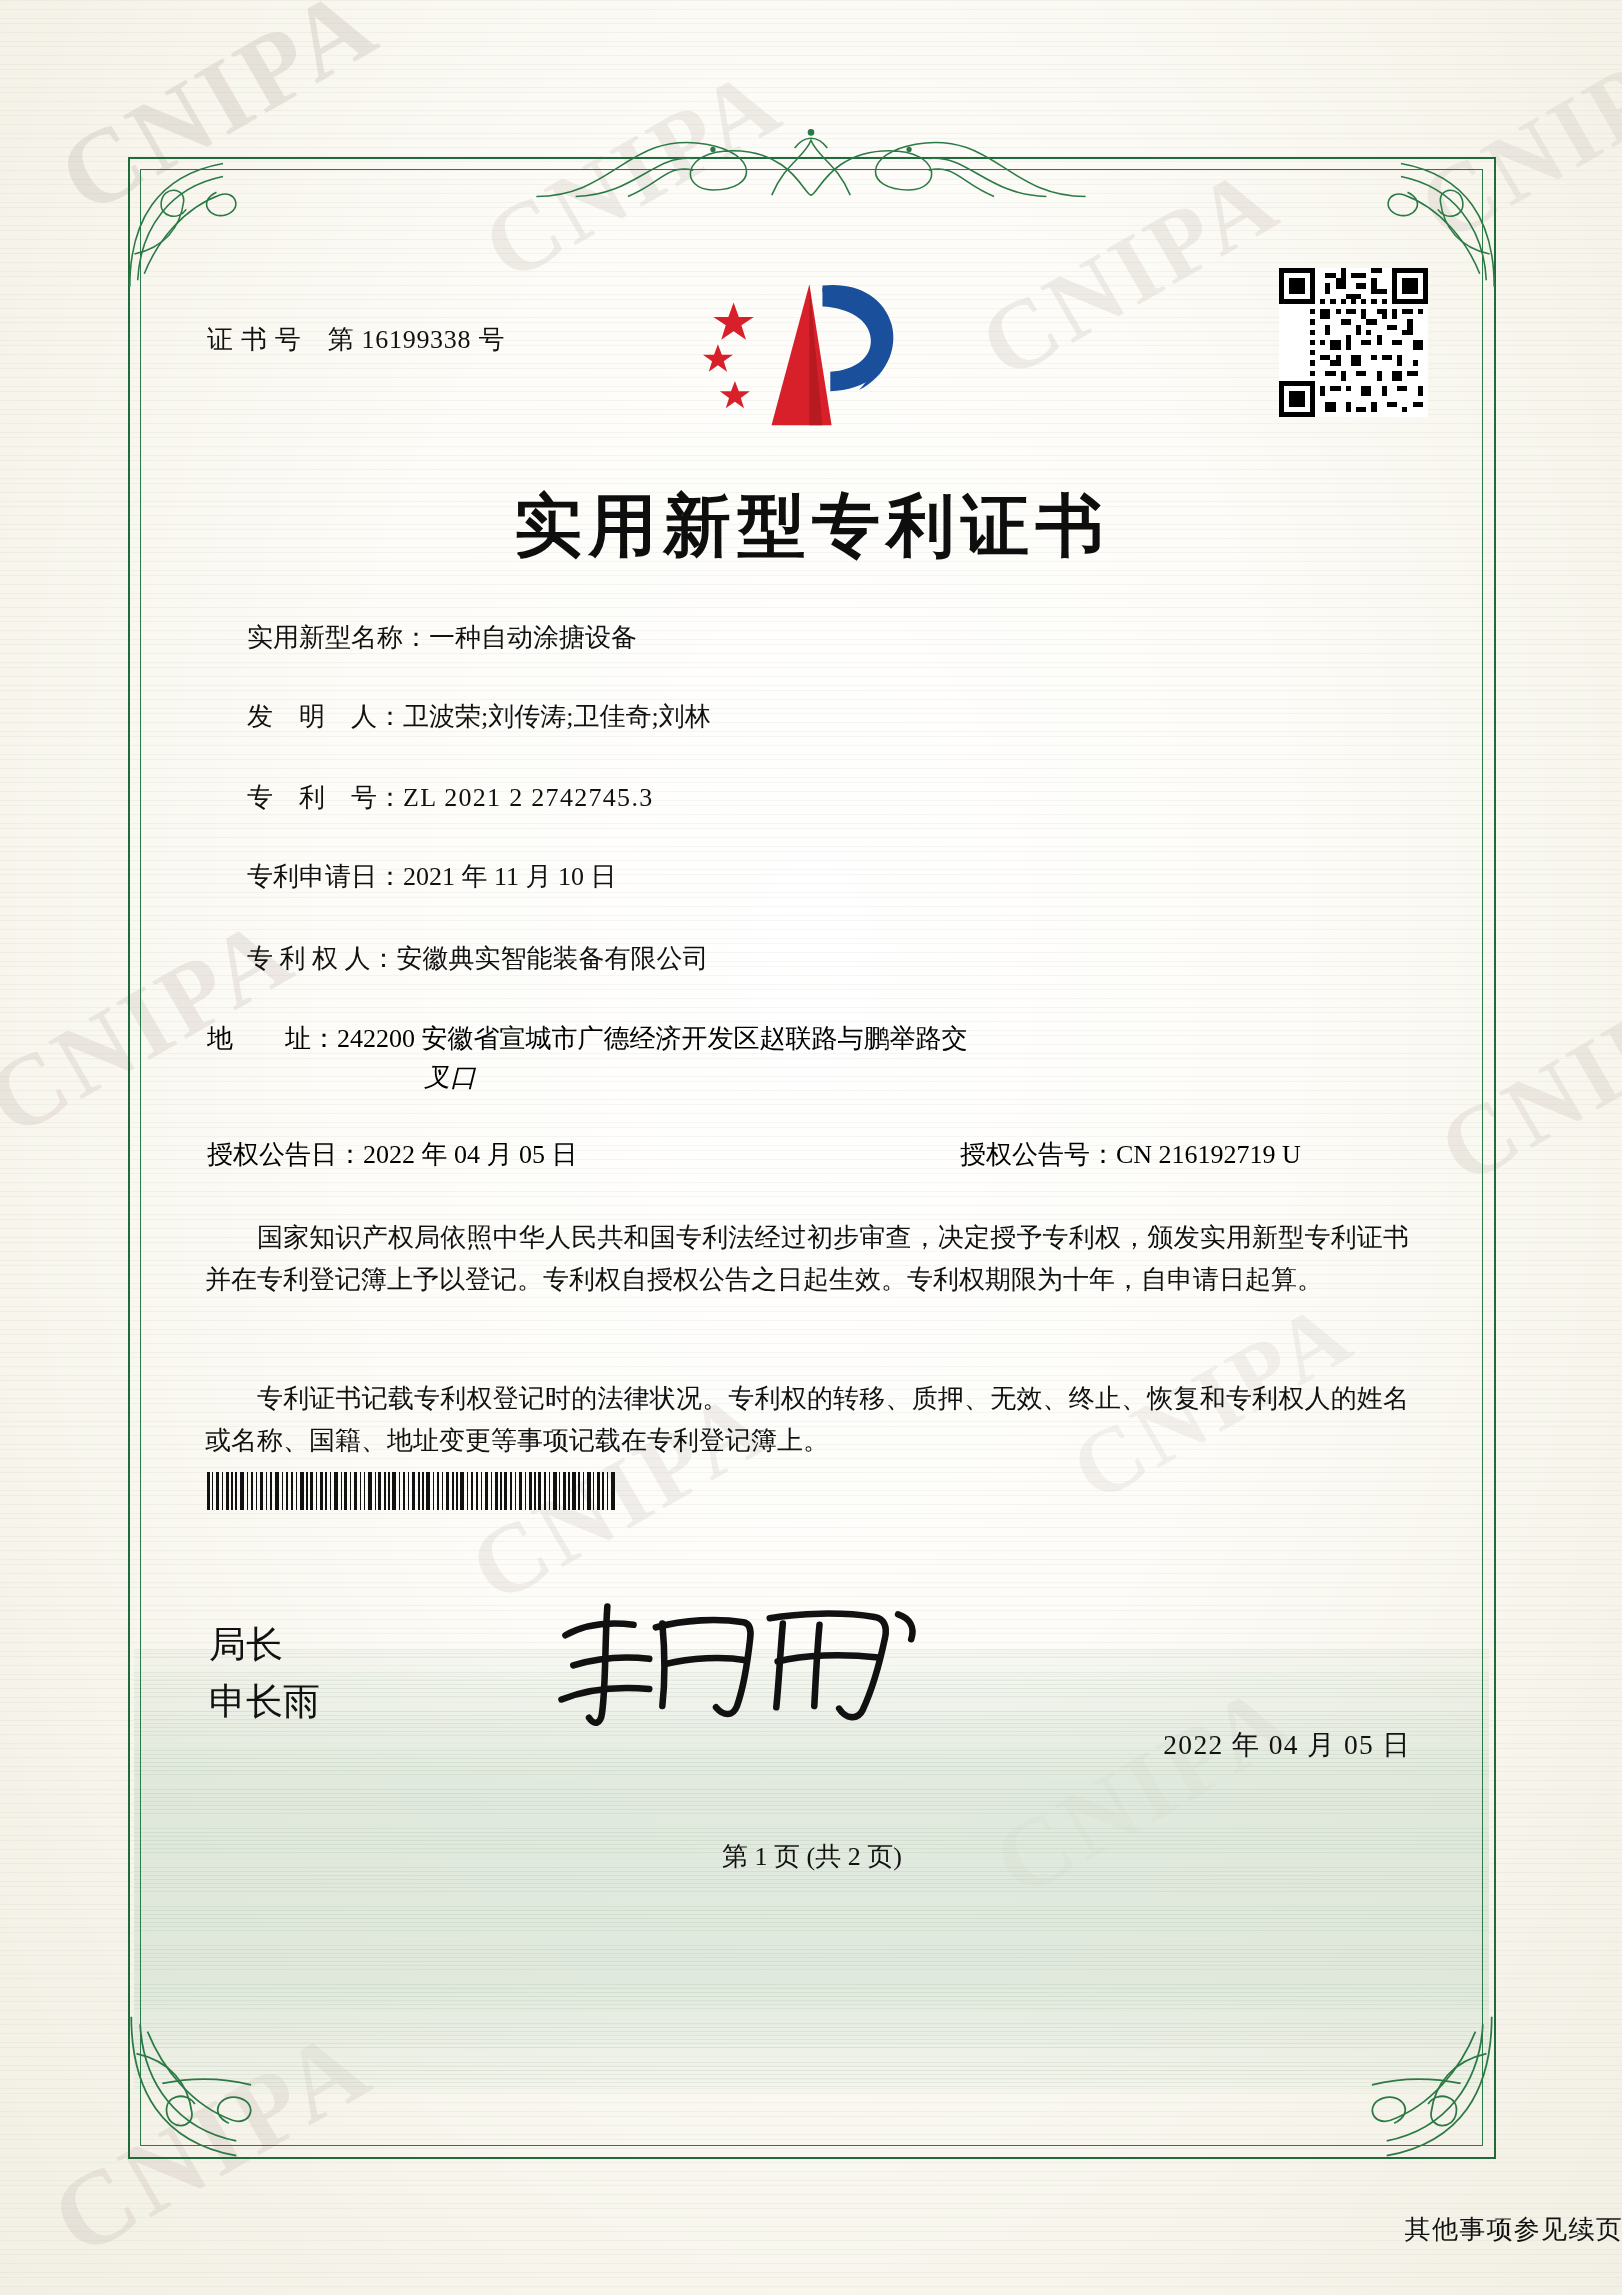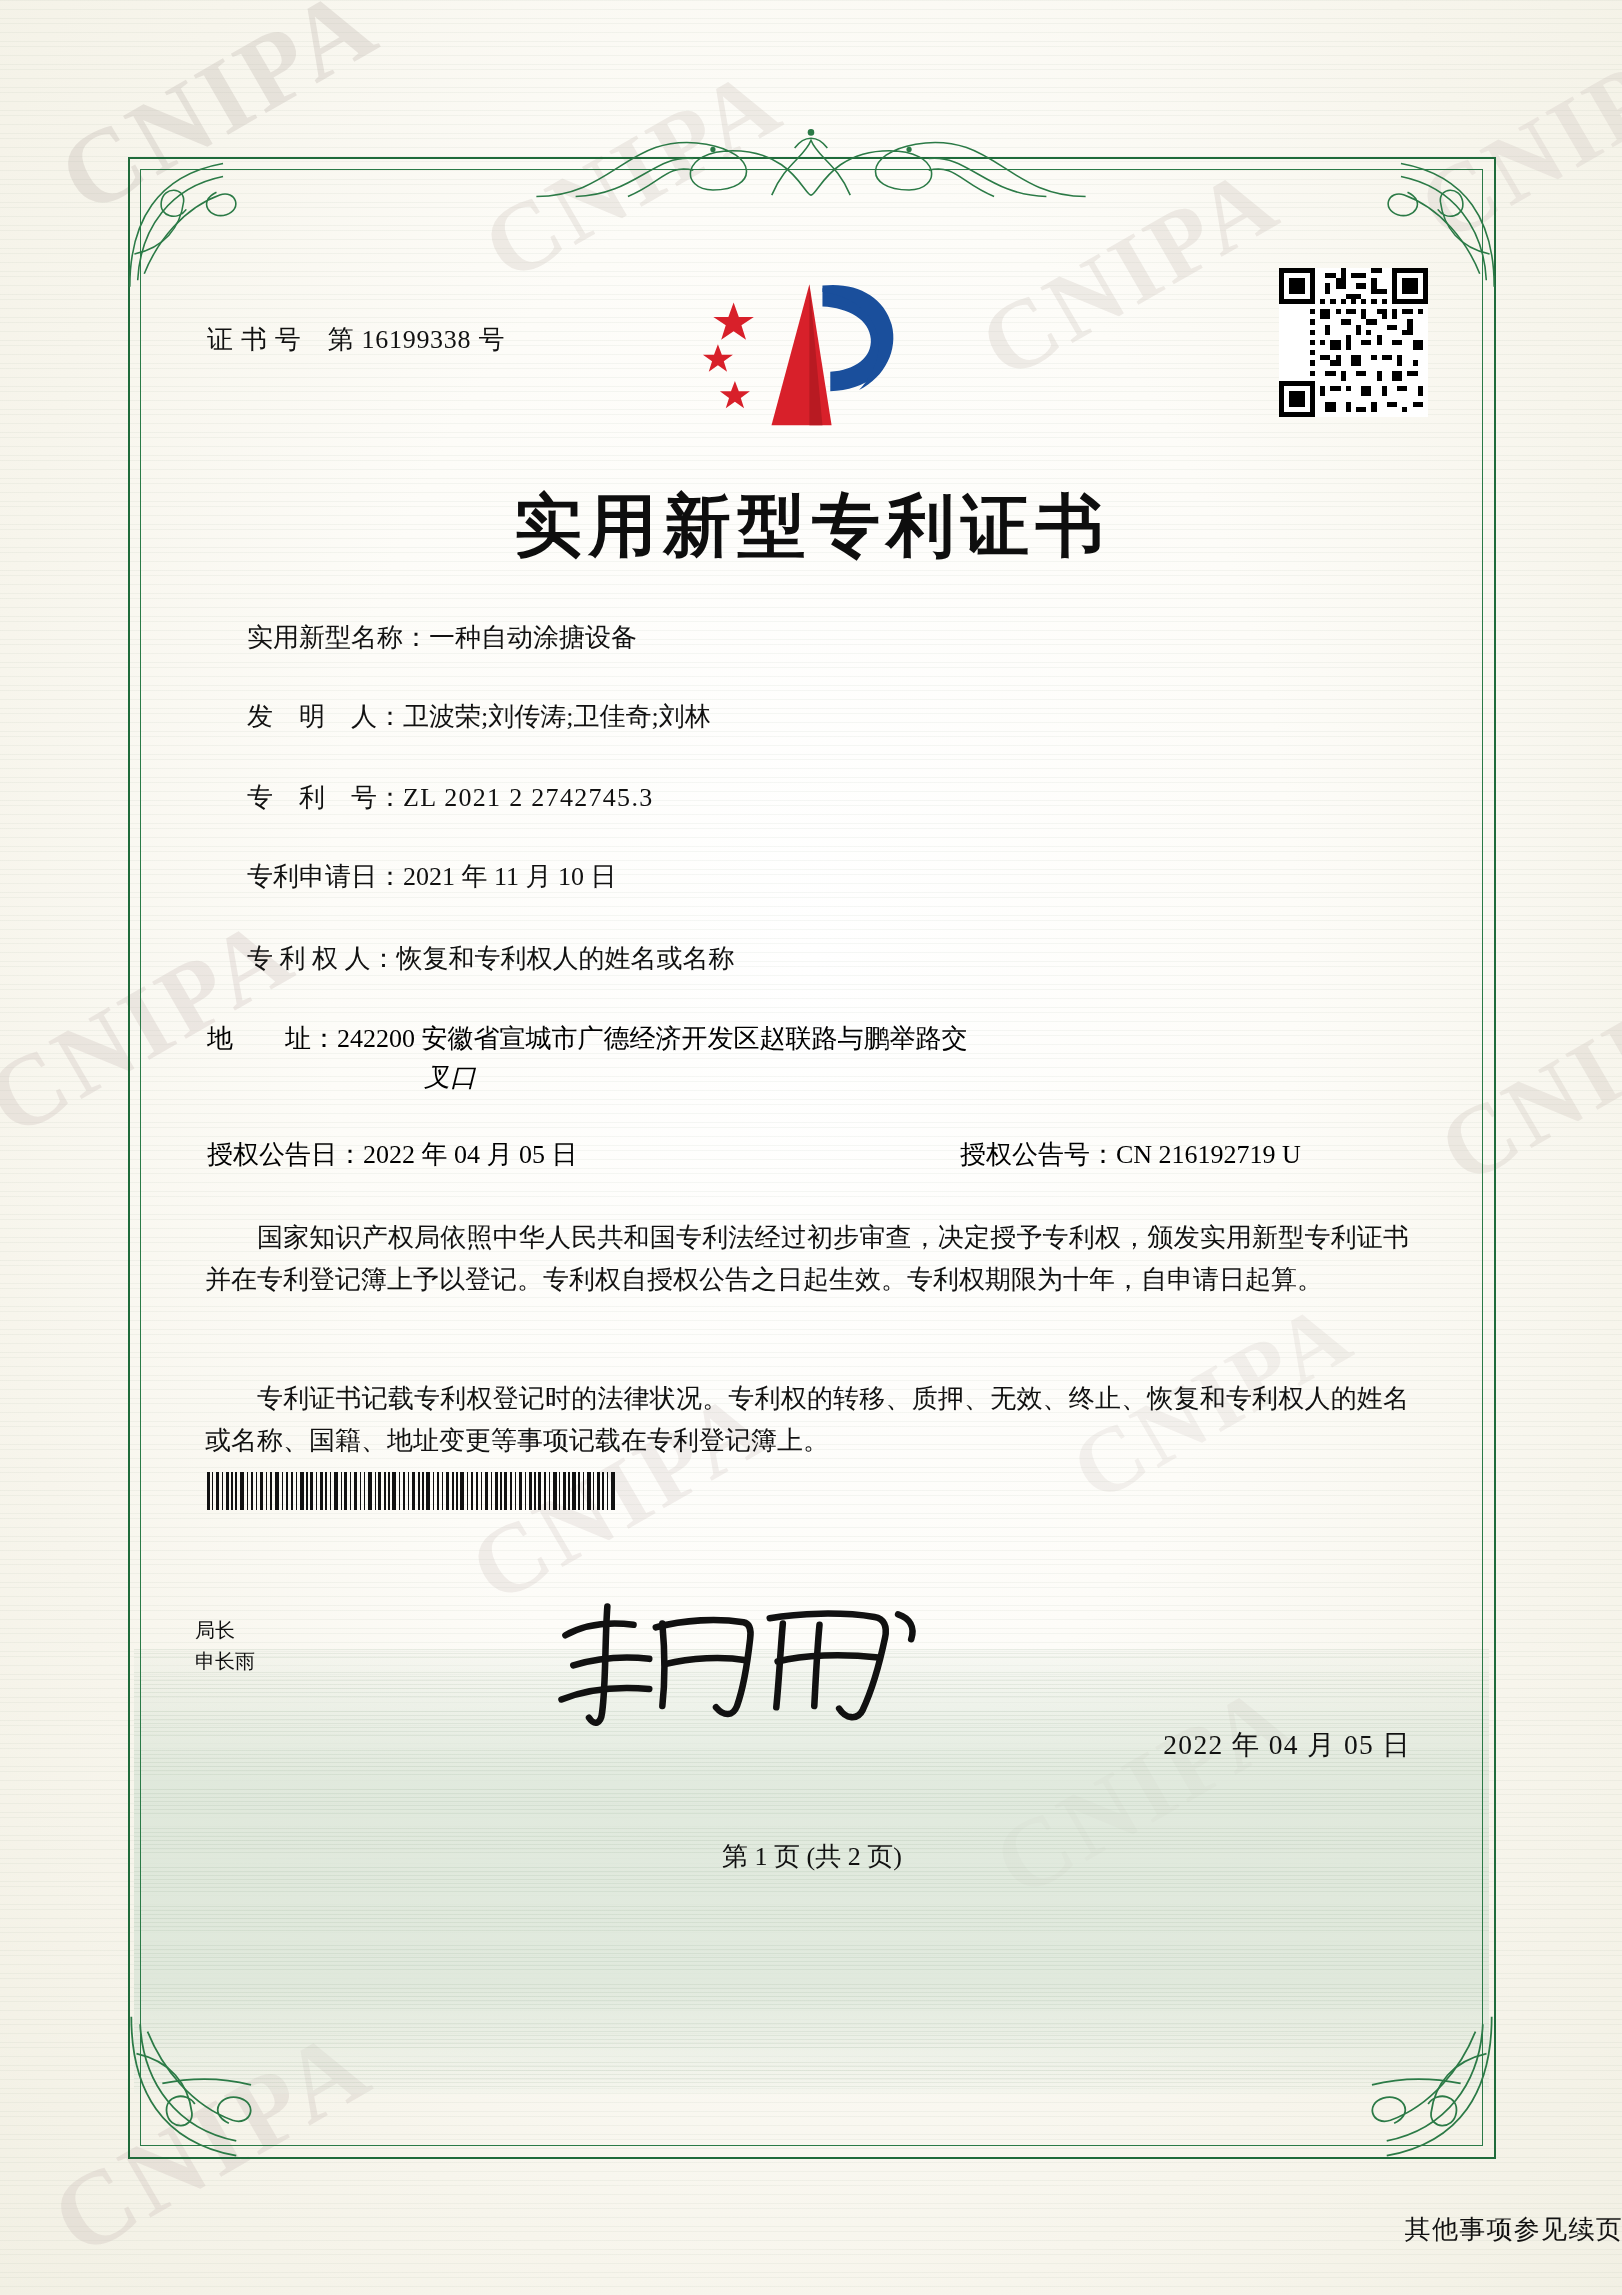--- a/index.html
+++ b/index.html
@@ -213,26 +213,25 @@
     position: absolute;
     left: 79px;
     top: 1197px;
     width: 432px;
     height: 38px;
   }
 
   
   #sig-label {
     position: absolute;
-    left: 67px;
+    left: 81px;
     top: 1459px;
-    font-size: 20px;
+    font-size: 37px;
     line-height: 1.55;
     color: #111;
-    font-family: Liberation Mono, monospace;
   }
   #signature {
     position: absolute;
     left: 406px;
     top: 1427px;
     width: 406px;
     height: 151px;
   }
   #issue-date {
     position: absolute;
@@ -476,21 +475,21 @@
 
     <div class="field" style="top:622px;">
       <span class="flabel">专    利    号：</span><span class="fvalue" style="letter-spacing:1.3px;">ZL 2021 2 2742745.3</span>
     </div>
 
     <div class="field" style="top:701px;">
       <span class="flabel">专利申请日：</span><span class="fvalue">2021 年 11 月 10 日</span>
     </div>
 
     <div class="field" style="top:783px;">
-      <span class="flabel">专 利 权 人：</span><span class="fvalue">恢复和专利权人的姓名或名称</span>
+      <span class="flabel">专 利 权 人：</span><span class="fvalue">安徽典实智能装备有限公司</span>
     </div>
 
     <div class="addr-wrap" style="top:862px;">
       <span class="flabel">地        址：</span><span class="fvalue">242200 安徽省宣城市广德经济开发区赵联路与鹏举路交</span>
       <span class="addr-cont">叉口</span>
     </div>
 
     <div class="pub-row" style="top:980px;">
       <span class="flabel">授权公告日：</span><span class="fvalue">2022 年 04 月 05 日</span>
       <span class="pub-right">

